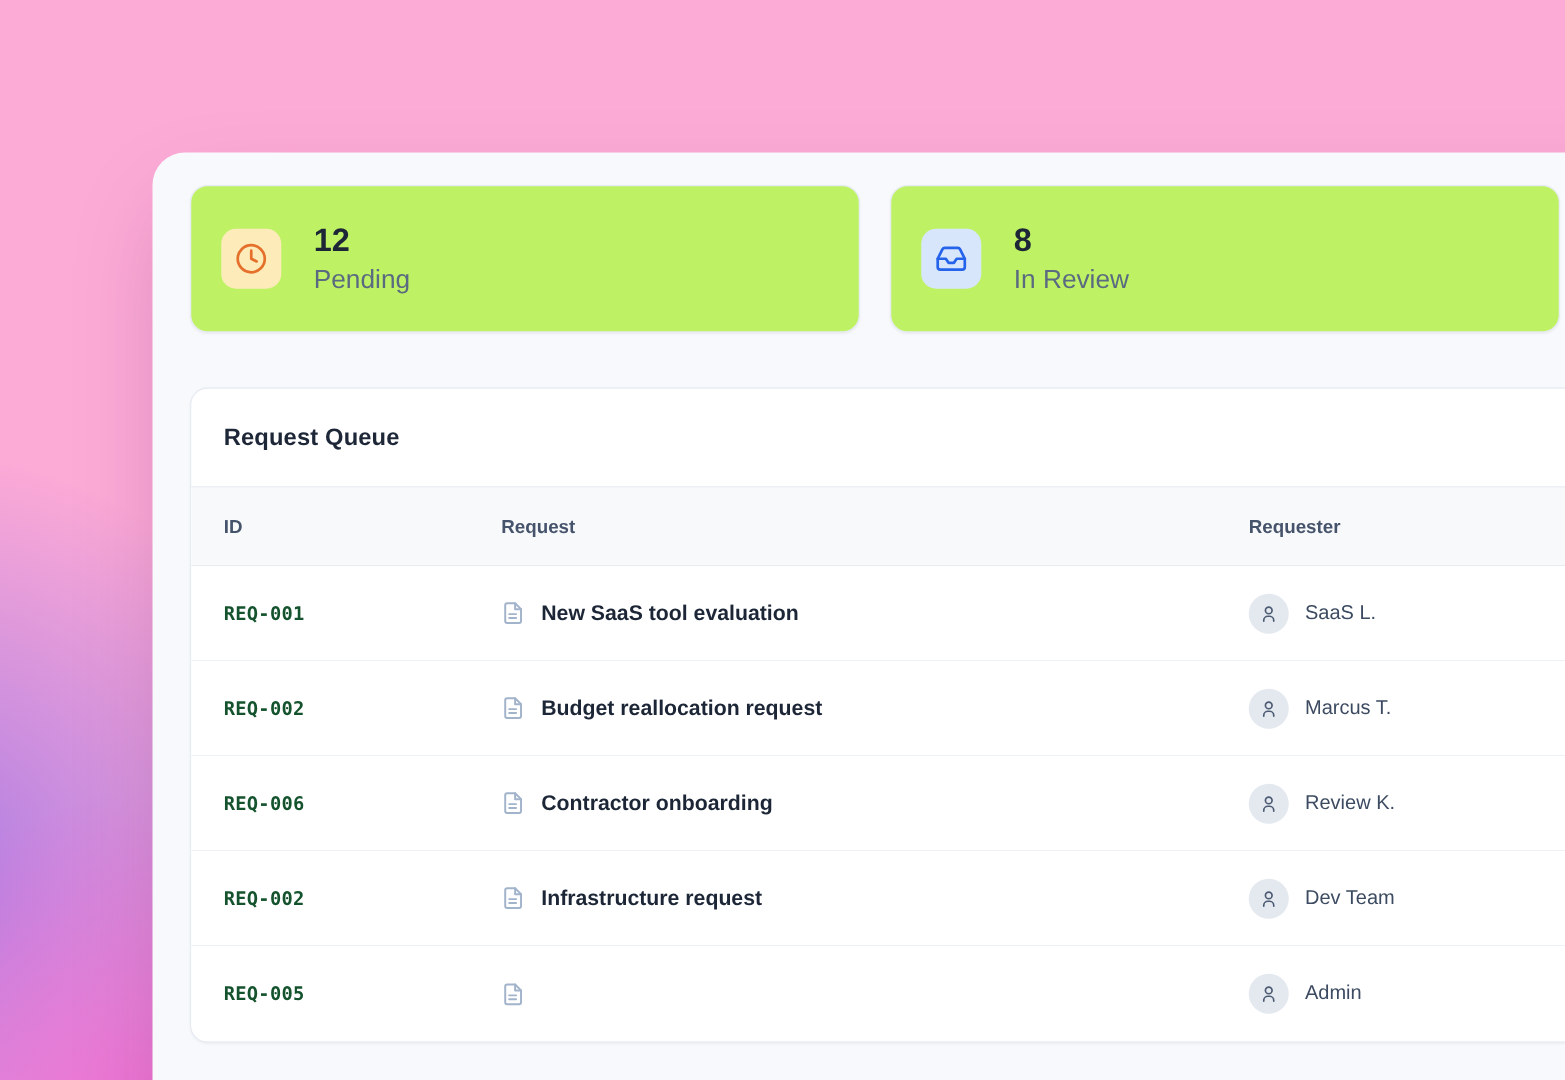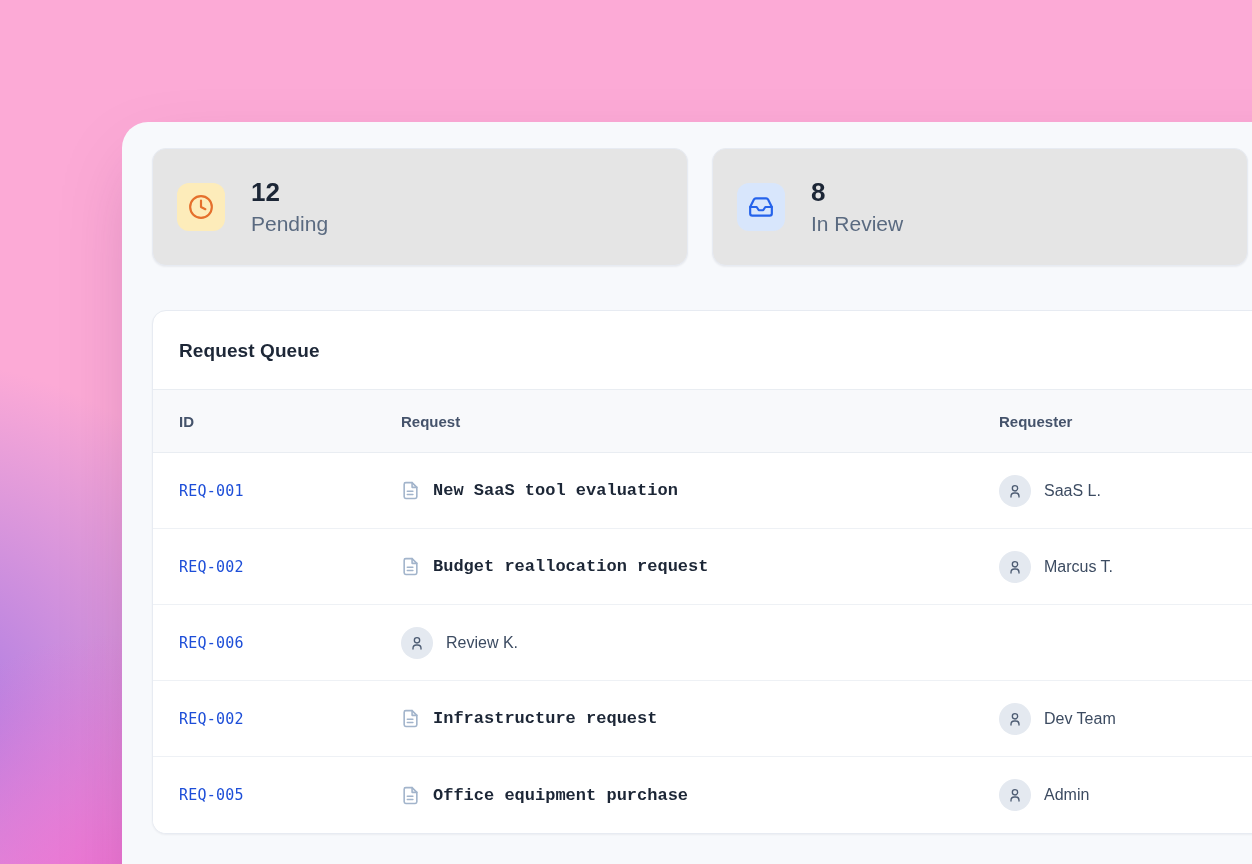--- a/index.html
+++ b/index.html
@@ -25,21 +25,21 @@
     background: #f7f9fc;
     border-radius: 26px;
     box-shadow: 0 30px 80px -20px rgba(90, 20, 90, 0.28);
     padding: 26px 0 0 30px;
   }
 
   
   .stats-row { display: flex; gap: 24px; }
   .stat-card {
     width: 536px; height: 118px;
-    background: #e5e5e5;
+    background: #bef264;
     border: 1px solid #e7ebf2;
     border-radius: 14px;
     box-shadow: 0 1px 2px rgba(15,23,42,0.06);
     display: flex; align-items: center;
     padding-left: 24px; gap: 26px;
   }
   .stat-icon-box {
     width: 48px; height: 48px;
     border-radius: 12px;
     display: grid; place-items: center;
@@ -84,26 +84,27 @@
   .trow {
     height: 76px;
     background: #ffffff;
     border-bottom: 1px solid #eef1f5;
     cursor: pointer;
   }
   .trow:last-child { border-bottom: none; }
 
   .cell-id {
     font-family: "DejaVu Sans Mono", monospace;
-    font-size: 15px; color: #1d4ed8;
+    font-size: 15px; color: #14532d;
     letter-spacing: 0.2px;
+    font-weight: bold;
   }
   .cell-request {
     display: flex; align-items: center; gap: 13px;
-    font-size: 17px; font-weight: 700; color: #1c2636; font-family: Liberation Mono, monospace;
+    font-size: 17px; font-weight: 700; color: #1c2636;
   }
   .doc-icon { color: #a2b4cb; display: grid; place-items: center; }
   .cell-requester {
     display: flex; align-items: center; gap: 13px;
     font-size: 16px; color: #3c4b61;
   }
   .avatar {
     width: 32px; height: 32px; border-radius: 50%;
     background: #e4e9f0; color: #4c5b72;
     display: grid; place-items: center;
@@ -202,20 +203,31 @@
           <circle cx="12" cy="8" r="4"></circle>
           <path d="M6 21v-1a5 5 0 0 1 5-5h2a5 5 0 0 1 5 5v1"></path>
         </svg>
       </span>
       <span>Marcus T.</span>
     </div>
   </div>
 
   <div class="trow">
     <div class="cell-id">REQ-006</div>
+    <div class="cell-request">
+      <span class="doc-icon">
+        <svg width="19" height="19" viewBox="0 0 24 24" fill="none" stroke="currentColor" stroke-width="2" stroke-linecap="round" stroke-linejoin="round">
+          <path d="M14 2H6a2 2 0 0 0-2 2v16a2 2 0 0 0 2 2h12a2 2 0 0 0 2-2V8z"></path>
+          <polyline points="14 2 14 8 20 8"></polyline>
+          <line x1="8" y1="13" x2="15" y2="13"></line>
+          <line x1="8" y1="17" x2="15" y2="17"></line>
+        </svg>
+      </span>
+      <span>Contractor onboarding</span>
+    </div>
     <div class="cell-requester">
       <span class="avatar">
         <svg width="16" height="16" viewBox="0 0 24 24" fill="none" stroke="currentColor" stroke-width="2" stroke-linecap="round" stroke-linejoin="round">
           <circle cx="12" cy="8" r="4"></circle>
           <path d="M6 21v-1a5 5 0 0 1 5-5h2a5 5 0 0 1 5 5v1"></path>
         </svg>
       </span>
       <span>Review K.</span>
     </div>
   </div>
@@ -248,21 +260,20 @@
     <div class="cell-id">REQ-005</div>
     <div class="cell-request">
       <span class="doc-icon">
         <svg width="19" height="19" viewBox="0 0 24 24" fill="none" stroke="currentColor" stroke-width="2" stroke-linecap="round" stroke-linejoin="round">
           <path d="M14 2H6a2 2 0 0 0-2 2v16a2 2 0 0 0 2 2h12a2 2 0 0 0 2-2V8z"></path>
           <polyline points="14 2 14 8 20 8"></polyline>
           <line x1="8" y1="13" x2="15" y2="13"></line>
           <line x1="8" y1="17" x2="15" y2="17"></line>
         </svg>
       </span>
-      <span>Office equipment purchase</span>
     </div>
     <div class="cell-requester">
       <span class="avatar">
         <svg width="16" height="16" viewBox="0 0 24 24" fill="none" stroke="currentColor" stroke-width="2" stroke-linecap="round" stroke-linejoin="round">
           <circle cx="12" cy="8" r="4"></circle>
           <path d="M6 21v-1a5 5 0 0 1 5-5h2a5 5 0 0 1 5 5v1"></path>
         </svg>
       </span>
       <span>Admin</span>
     </div>

